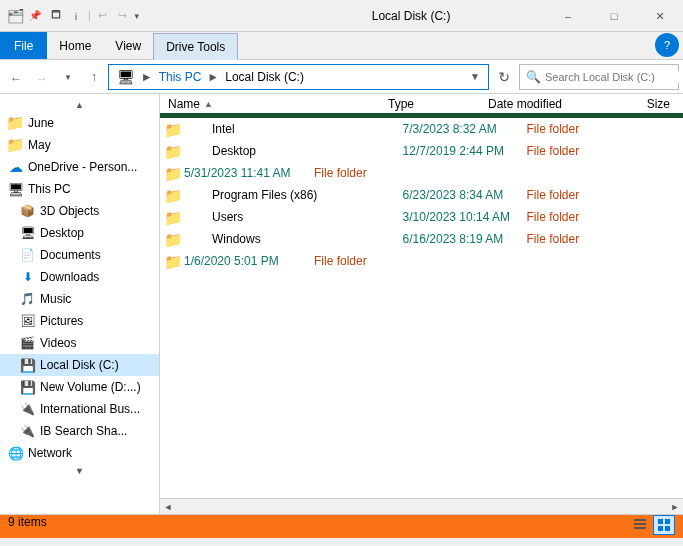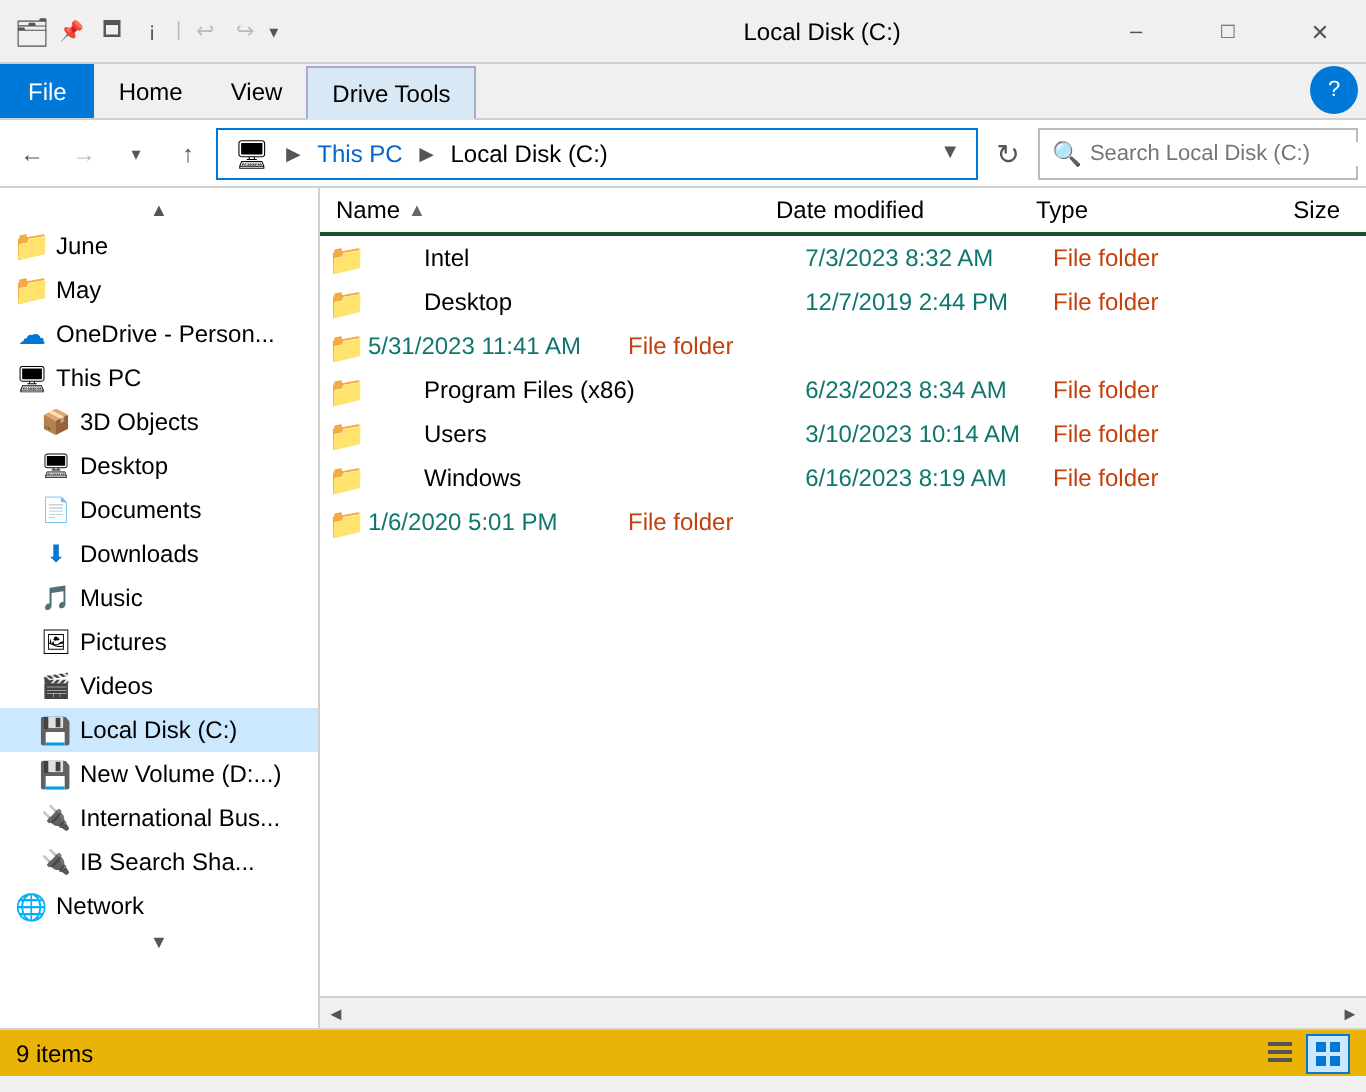--- a/index.html
+++ b/index.html
@@ -188,21 +188,21 @@
     .file-area {
       flex: 1;
       display: flex;
       flex-direction: column;
       background: white;
       overflow: hidden;
     }
     .file-list-header {
       display: flex;
       align-items: center;
-      border-bottom: 2px solid #14532d;
+      border-bottom: 5px solid #14532d;
       height: 24px;
       padding: 0 4px;
       background: white;
       position: relative;
     }
     .col-header {
       font-size: 12px;
       color: #000;
       padding: 0 4px;
       cursor: pointer;
@@ -237,24 +237,24 @@
     .file-date { width: 130px; font-size: 12px; color: #0f766e; }
     .file-type { width: 100px; font-size: 12px; color: #c2410c; }
     .file-size { width: 60px; font-size: 12px; color: #000; text-align: right; }
 
     
     .folder-icon { color: #e8c14c; font-size: 15px; }
 
     
     .status-bar {
       height: 24px;
-      background: #eab308;
+      background: #f97316;
       border-top: 1px solid #d0d0d0;
       display: flex;
-      align-items: center;
+      align-items: flex-start;
       padding: 0 8px;
       justify-content: space-between;
     }
     .status-text { font-size: 12px; color: #000; }
     .view-buttons { display: flex; gap: 2px; }
     .view-btn {
       width: 22px; height: 20px;
       display: flex; align-items: center; justify-content: center;
       cursor: pointer; border: 1px solid transparent; font-size: 11px; color: #555;
     }
@@ -424,25 +424,25 @@
     <div class="sidebar-scroll-arrow">▼</div>
   </div>
 
   <div class="file-area">
 
     <div class="file-list-header">
       <div class="col-header col-name">
         <span>Name</span>
         <span class="col-sort-arrow">▲</span>
       </div>
+      <div class="col-header col-type">
+        <span>Type</span>
+      </div>
       <div class="col-header col-date">
         <span>Date modified</span>
-      </div>
-      <div class="col-header col-type">
-        <span>Type</span>
       </div>
       <div class="col-header col-size">
         <span>Size</span>
       </div>
     </div>
 
     <div class="file-list">
     <div class="file-row">
     <span class="file-icon folder-icon">📁</span>
     <span class="file-name">Intel</span>

